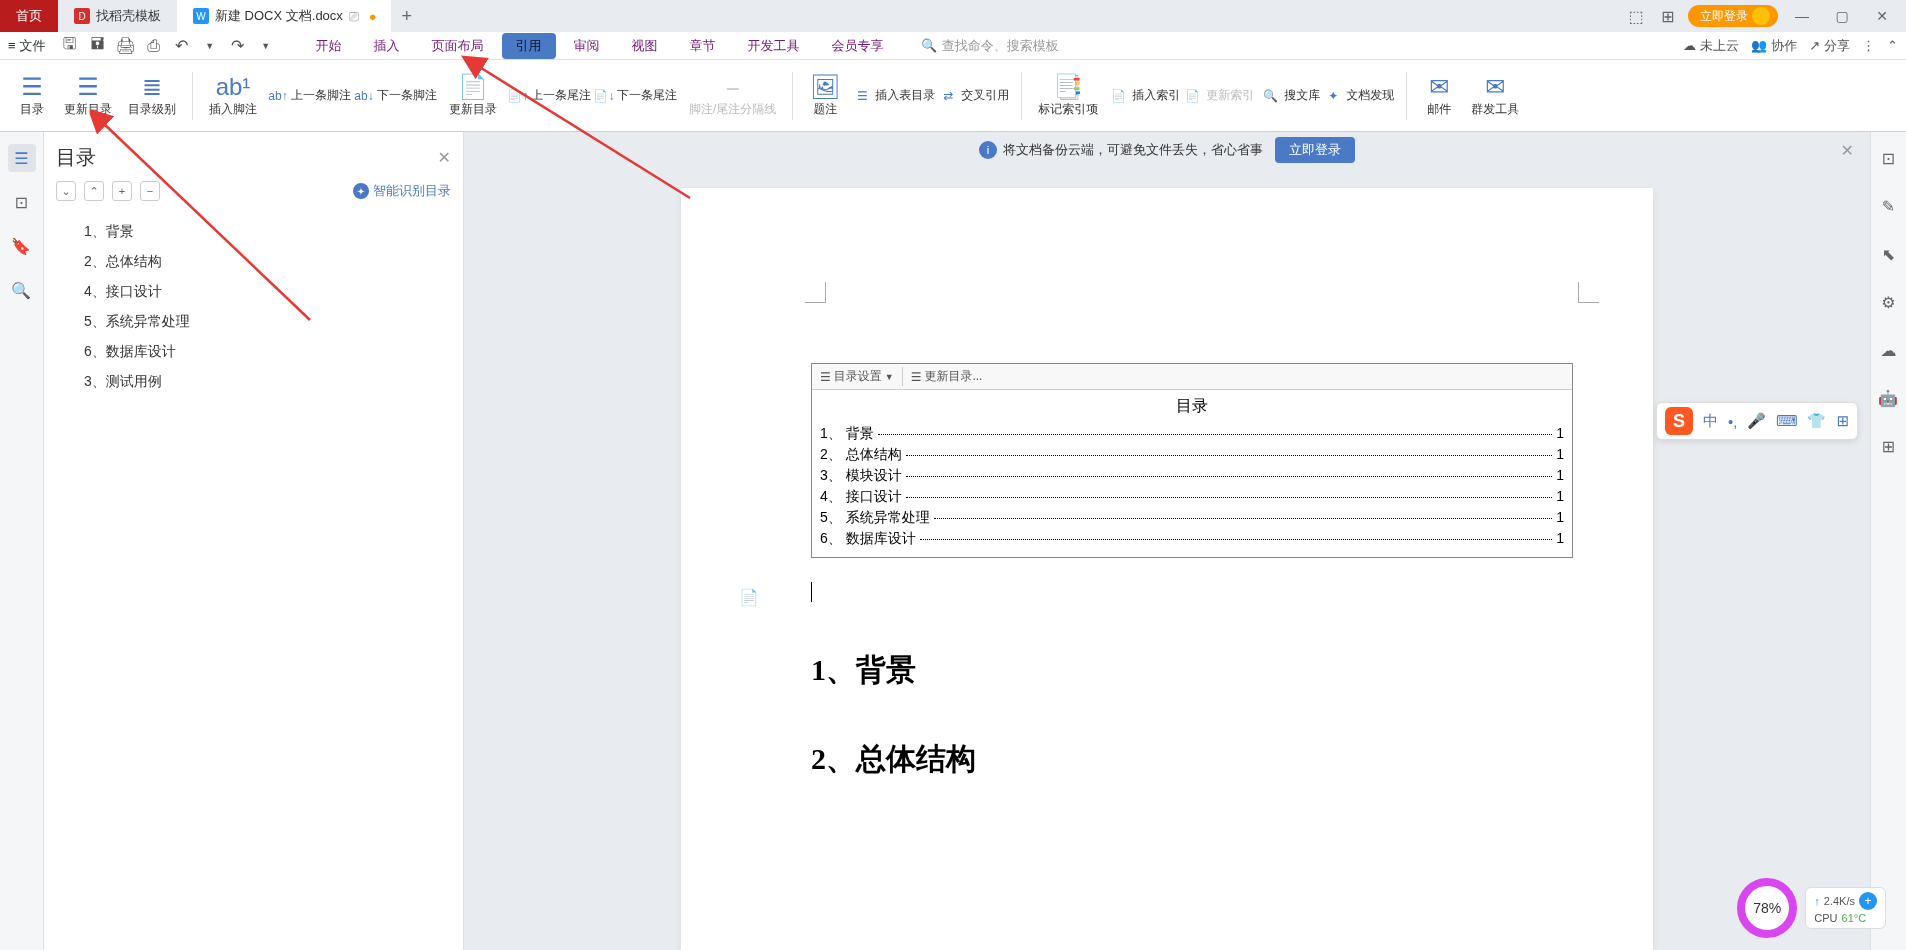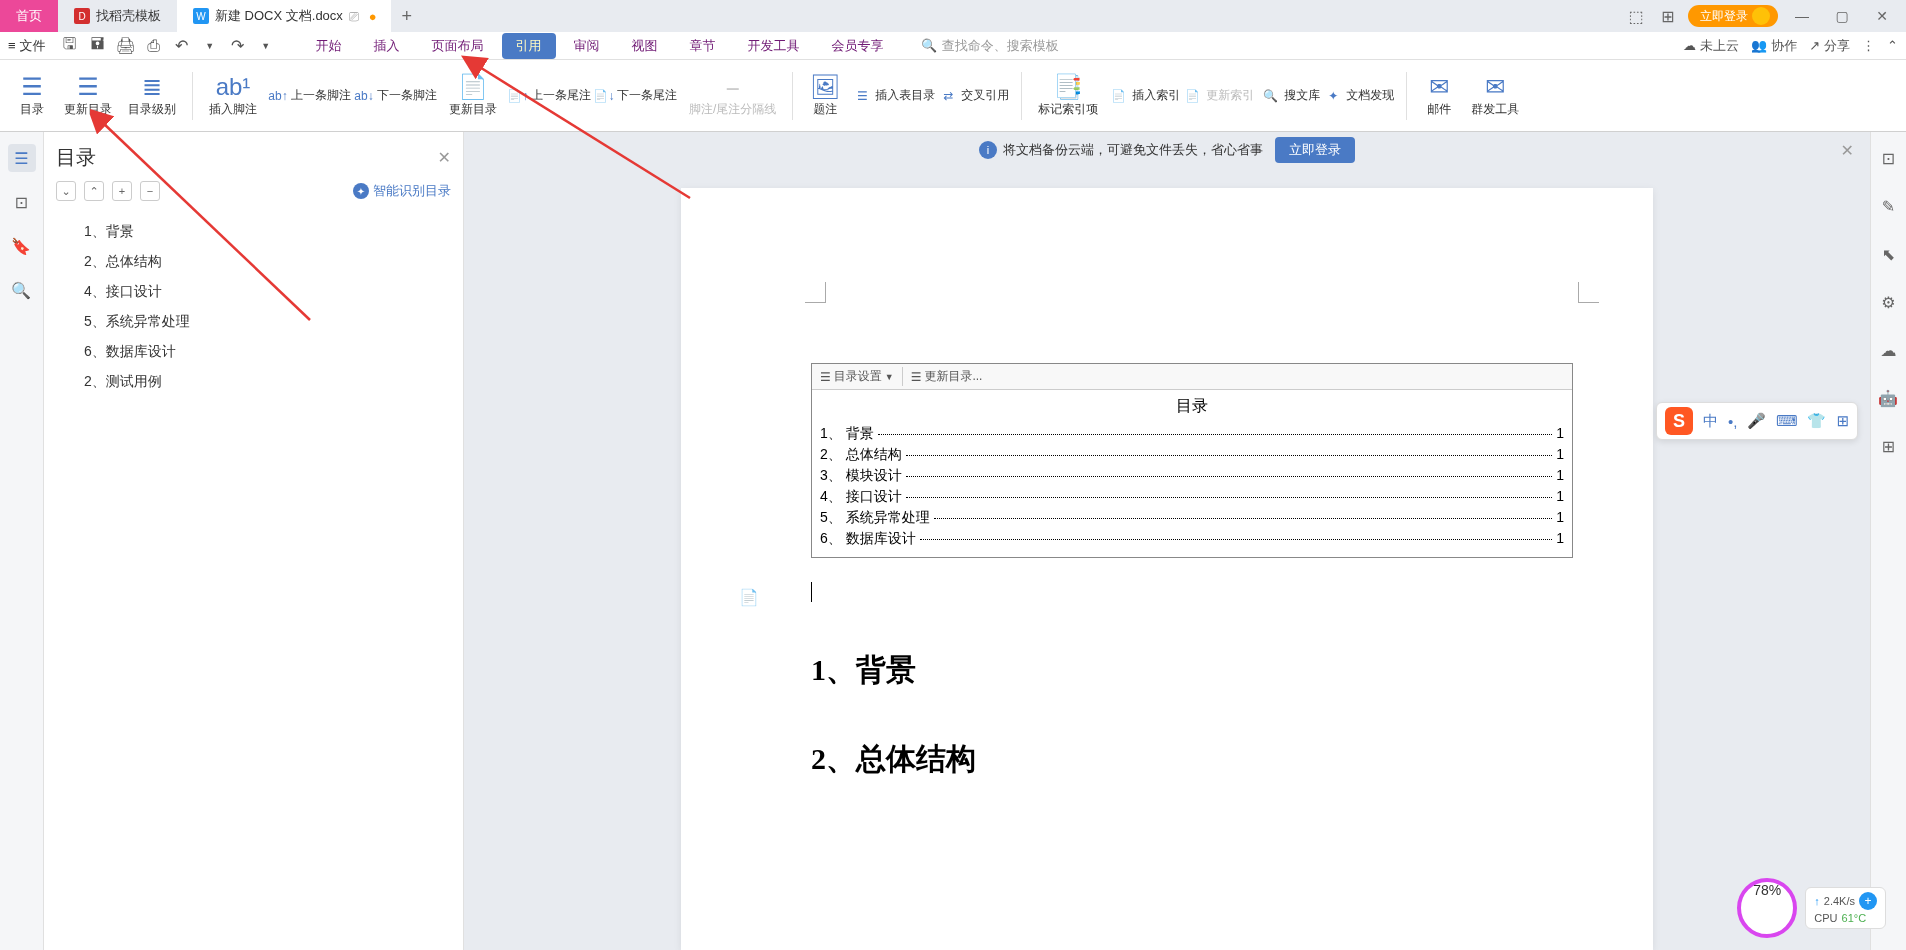--- a/index.html
+++ b/index.html
@@ -1,21 +1,21 @@
 <!DOCTYPE html>
 <html><head>
 <meta charset="utf-8">
 <style>
 * { margin: 0; padding: 0; box-sizing: border-box; font-family: "Microsoft YaHei", Arial, sans-serif; }
 body { background: #fff; width: 1906px; height: 950px; overflow: hidden; position: relative; }
 
 
 .titlebar { height: 32px; background: #e8ebf0; display: flex; align-items: center; }
 .tab { height: 32px; display: flex; align-items: center; padding: 0 16px; font-size: 13px; cursor: pointer; position: relative; }
-.tab.home { background: #ec4899; color: #fff; }
+.tab.home { background: #b91c1c; color: #fff; }
 .tab.template { background: #e8ebf0; color: #333; }
 .tab.doc { background: #fff; color: #333; padding-right: 48px; }
 .tab-icon { width: 16px; height: 16px; margin-right: 6px; display: inline-flex; align-items: center; justify-content: center; }
 .tab-icon.red { background: #d32f2f; border-radius: 2px; color: #fff; font-size: 10px; }
 .tab-icon.blue { background: #2196f3; border-radius: 2px; color: #fff; font-size: 10px; }
 .tab-status { position: absolute; right: 8px; display: flex; gap: 6px; align-items: center; }
 .tab-status-icon { width: 14px; height: 14px; color: #999; }
 .tab-add { width: 32px; display: flex; align-items: center; justify-content: center; color: #666; font-size: 18px; cursor: pointer; }
 .titlebar-right { margin-left: auto; display: flex; align-items: center; gap: 8px; padding-right: 8px; }
 .tr-icon { width: 24px; height: 24px; display: flex; align-items: center; justify-content: center; color: #666; cursor: pointer; }
@@ -23,21 +23,21 @@
 .avatar { width: 18px; height: 18px; background: #ffc107; border-radius: 50%; }
 .win-btn { width: 32px; height: 24px; display: flex; align-items: center; justify-content: center; color: #666; cursor: pointer; font-size: 14px; }
 
 
 .menubar { height: 28px; background: #fff; border-bottom: 1px solid #e0e0e0; display: flex; align-items: center; padding: 0 8px; }
 .file-menu { display: flex; align-items: center; gap: 4px; font-size: 13px; color: #333; cursor: pointer; margin-right: 12px; }
 .qat { display: flex; gap: 4px; }
 .qat-btn { width: 24px; height: 24px; display: flex; align-items: center; justify-content: center; color: #555; cursor: pointer; }
 .menu-tabs { display: flex; margin-left: 24px; gap: 4px; }
 .menu-tab { padding: 4px 14px; font-size: 13px; color: #701a75; cursor: pointer; border-radius: 4px; }
-.menu-tab.active { background: #4a7ac5; color: #fef9c3; }
+.menu-tab.active { background: #4a7ac5; color: #0f172a; }
 .menu-search { margin-left: 24px; display: flex; align-items: center; color: #999; font-size: 13px; }
 .menubar-right { margin-left: auto; display: flex; align-items: center; gap: 12px; font-size: 13px; color: #555; }
 .mbr-item { display: flex; align-items: center; gap: 4px; cursor: pointer; }
 
 
 .ribbon { height: 72px; background: #fff; border-bottom: 1px solid #d0d0d0; display: flex; align-items: center; padding: 4px 12px; gap: 8px; }
 .ribbon-group { display: flex; flex-direction: column; align-items: center; justify-content: center; cursor: pointer; padding: 2px 4px; }
 .ribbon-icon-lg { width: 32px; height: 28px; display: flex; align-items: center; justify-content: center; color: #4a7ac5; font-size: 24px; }
 .ribbon-label { font-size: 12px; color: #333; white-space: nowrap; }
 .ribbon-sep { width: 1px; height: 48px; background: #e0e0e0; margin: 0 4px; }
@@ -98,21 +98,21 @@
 
 .arrow { position: absolute; pointer-events: none; z-index: 50; }
 
 
 .ime-bar { position: absolute; right: 48px; top: 402px; background: #fff; border: 1px solid #ddd; border-radius: 6px; padding: 4px 8px; display: flex; gap: 10px; align-items: center; box-shadow: 0 2px 6px rgba(0,0,0,0.1); }
 .ime-logo { width: 28px; height: 28px; background: #ff5722; border-radius: 6px; display: flex; align-items: center; justify-content: center; color: #fff; font-weight: bold; font-size: 18px; }
 .ime-item { color: #4a7ac5; font-size: 15px; cursor: pointer; }
 
 
 .sysmon { position: absolute; right: 20px; bottom: 12px; display: flex; align-items: center; gap: 8px; }
-.sysmon-ring { width: 60px; height: 60px; border-radius: 50%; border: 4px solid #d946ef; display: flex; align-items: flex-start; justify-content: center; font-size: 14px; color: #333; background: #fff; }
+.sysmon-ring { width: 60px; height: 60px; border-radius: 50%; border: 8px solid #d946ef; display: flex; align-items: center; justify-content: center; font-size: 14px; color: #333; background: #fff; }
 .sysmon-info { background: #fff; border: 1px solid #ddd; border-radius: 6px; padding: 4px 8px; font-size: 11px; color: #555; display: flex; flex-direction: column; gap: 2px; }
 .sysmon-row { display: flex; align-items: center; gap: 4px; }
 .sysmon-add { width: 18px; height: 18px; background: #2196f3; border-radius: 50%; color: #fff; display: flex; align-items: center; justify-content: center; font-size: 12px; }
 </style>
 </head>
 <body>
 
 <div class="titlebar">
   <div class="tab home">
       <span>首页</span>
@@ -313,21 +313,21 @@
         <span class="smart-icon">✦</span>
         <span>智能识别目录</span>
       </div>
     </div>
     <div class="outline-list">
       <div class="outline-item">1、背景</div>
       <div class="outline-item">2、总体结构</div>
       <div class="outline-item">4、接口设计</div>
       <div class="outline-item">5、系统异常处理</div>
       <div class="outline-item">6、数据库设计</div>
-      <div class="outline-item">2、测试用例</div>
+      <div class="outline-item">3、测试用例</div>
     </div>
   </div>
 
   <div class="doc-area">
     <div class="cloud-bar">
       <div class="cloud-info">
         <span class="cloud-info-icon">i</span>
         <span>将文档备份云端，可避免文件丢失，省心省事</span>
       </div>
       <div class="cloud-login">立即登录</div>

